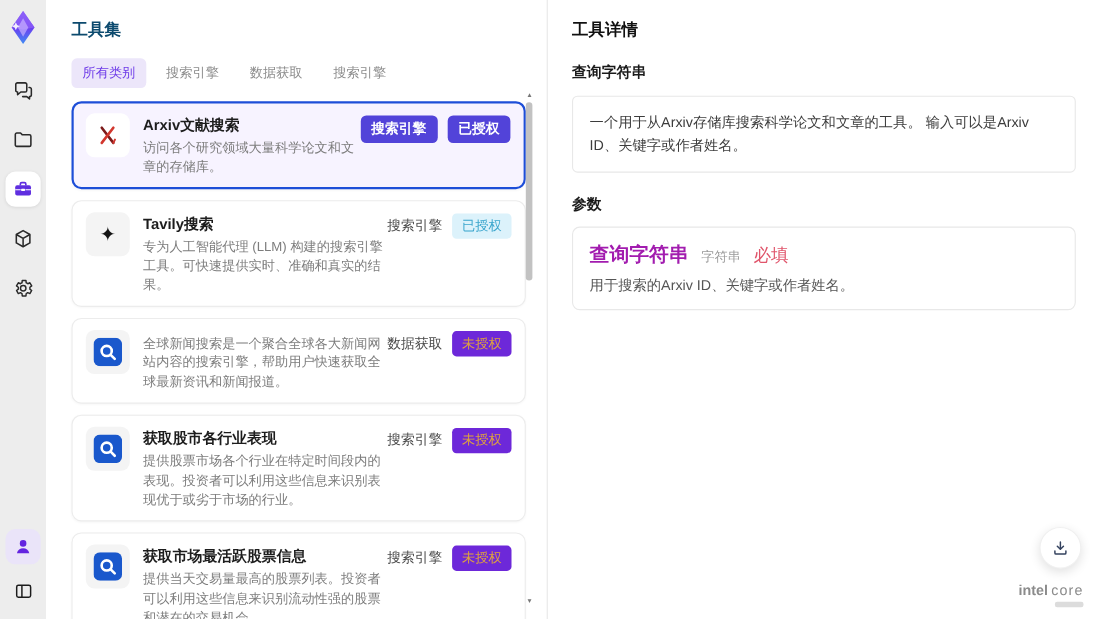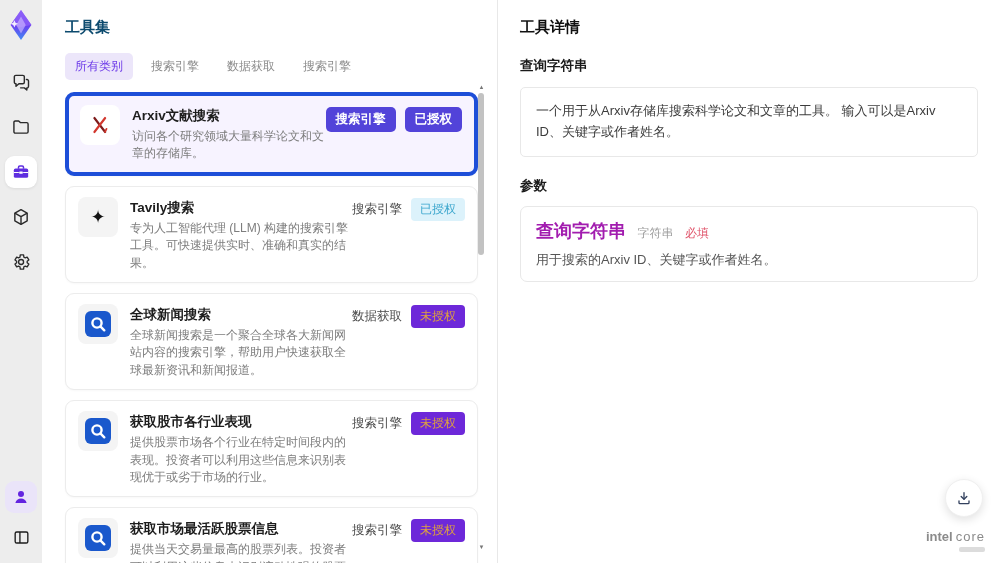--- a/index.html
+++ b/index.html
@@ -20,21 +20,21 @@
   
   .list-panel { width:455px; flex:none; position:relative; background:#fff; padding:18px 0 0 23px; }
   .panel-title { font-size:15px; font-weight:bold; color:#0c4a6e; }
   .tabs { margin-top:16px; display:flex; align-items:center; gap:8px; }
   .tab { font-size:12px; color:#8c8c8c; padding:5px 10px; border-radius:5px; cursor:pointer; white-space:nowrap; }
   .tab.active { color:#6d3ae8; background:#ece6fa; }
 
   .cards { margin-top:12px; display:flex; flex-direction:column; gap:10px; width:413px; }
   .card { position:relative; display:flex; gap:12px; align-items:flex-start; padding:10px 12px; padding-right:120px;
           background:#fff; border:1px solid #ececec; border-radius:9px; box-shadow:0 1px 2px rgba(0,0,0,.03); cursor:pointer; }
-  .card.selected { border:4px solid #1d4ed8; background:#f7f3ff; padding:9px 11px; padding-right:150px; }
+  .card.selected { border:2px solid #1d4ed8; background:#f7f3ff; padding:9px 11px; padding-right:150px; }
   .tool-icon { width:40px; height:40px; border-radius:8px; background:#f4f4f4; flex:none; display:flex; align-items:center; justify-content:center; }
   .card.selected .tool-icon { background:#fff; }
   .tool-name { font-size:13.5px; font-weight:bold; color:#1d1d1d; line-height:17px; padding-top:2px; }
   .tool-desc { margin-top:4px; font-size:12px; color:#7d7d7d; line-height:1.45; max-width:288px; }
   .badges { position:absolute; top:11px; right:12px; display:flex; align-items:center; gap:9px; }
   .badge-cat { font-size:12.5px; color:#4a4a4a; white-space:nowrap; }
   .badge-cat.solid, .badge-auth.solid { background:#5243d9; color:#fff; font-size:12.5px; font-weight:600; padding:4px 10px; border-radius:5px; }
   .badge-auth { font-size:12px; padding:3px 9px; border-radius:4px; white-space:nowrap; }
   .badge-auth.blue { background:#dcf2fb; color:#3ba6cd; }
   .badge-auth.yellow { background:#6d28d9; color:#dfa23e; }
@@ -48,21 +48,21 @@
   .scroll-thumb { position:absolute; top:9px; left:1px; width:6px; height:162px; background:#c2c2c2; border-radius:3px; cursor:pointer; }
 
   
   .detail-panel { flex:1; background:#fff; border-left:1px solid #e8e8e8; position:relative; padding:18px 22px 0; }
   .detail-title { font-size:15px; font-weight:bold; color:#111; }
   .section-label { margin-top:20px; font-size:13.5px; font-weight:bold; color:#1a1a1a; }
   .info-box { margin-top:12px; border:1px solid #e8e8e8; border-radius:5px; padding:13px 15px; font-size:13px; color:#3c3c3c; line-height:1.6; }
   .param-box { margin-top:11px; border:1px solid #e8e8e8; border-radius:7px; padding:12px 15px; }
   .param-name { font-size:18px; font-weight:bold; color:#a21caf; }
   .param-type { font-size:12px; color:#9a9a9a; margin-left:7px; }
-  .param-required { font-size:12px; color:#e0556b; margin-left:7px; }
+  .param-required { font-size:16px; color:#e0556b; margin-left:7px; }
   .param-desc { margin-top:8px; font-size:13px; color:#555; }
 
   .download-fab { position:absolute; right:17px; bottom:46px; width:38px; height:38px; border-radius:50%;
                   background:#fff; border:1px solid #f0f0f0; box-shadow:0 3px 10px rgba(0,0,0,.12);
                   display:flex; align-items:center; justify-content:center; cursor:pointer; }
   .brand { position:absolute; right:15px; bottom:11px; text-align:left; color:#8b8b8b; font-size:13px; line-height:14px; }
   .brand .w1 { font-weight:700; margin-right:3px; }
   .brand .w2 { font-weight:400; letter-spacing:1px; }
   .brand-sub { margin-top:3px; margin-left:auto; width:26px; height:5px; border-radius:2px; background:#dcdcdc; }
 
@@ -185,21 +185,20 @@
 
       <div class="card">
         <div class="tool-icon">
           <svg width="26" height="26" viewBox="0 0 26 26">
             <rect width="26" height="26" rx="6" fill="#1a58cc"></rect>
             <circle cx="12" cy="12" r="4.6" fill="none" stroke="#fff" stroke-width="2.4"></circle>
             <line x1="15.6" y1="15.6" x2="19.3" y2="19.3" stroke="#fff" stroke-width="2.4" stroke-linecap="round"></line>
           </svg>
         </div>
         <div class="tool-text">
-          <div class="tool-name">全球新闻搜索</div>
           <div class="tool-desc">全球新闻搜索是一个聚合全球各大新闻网站内容的搜索引擎，帮助用户快速获取全球最新资讯和新闻报道。</div>
         </div>
         <div class="badges">
           <span class="badge-cat">数据获取</span>
           <span class="badge-auth yellow">未授权</span>
         </div>
       </div>
 
       <div class="card">
         <div class="tool-icon">

